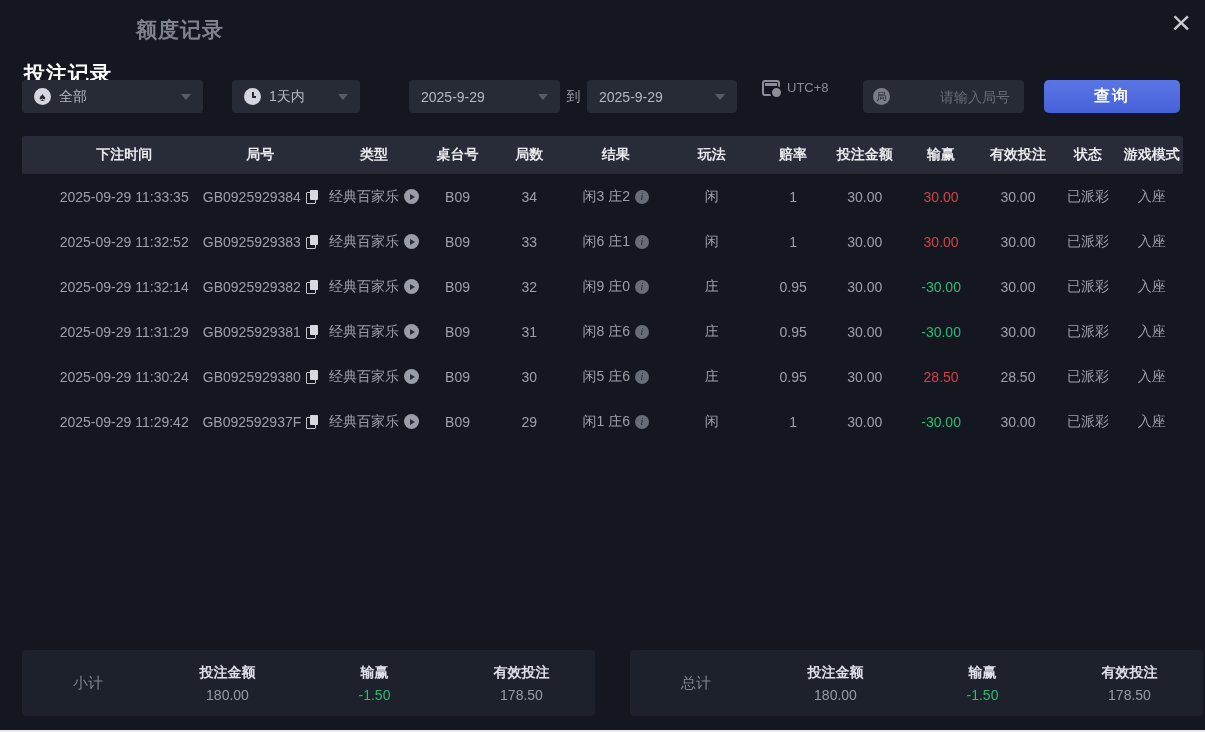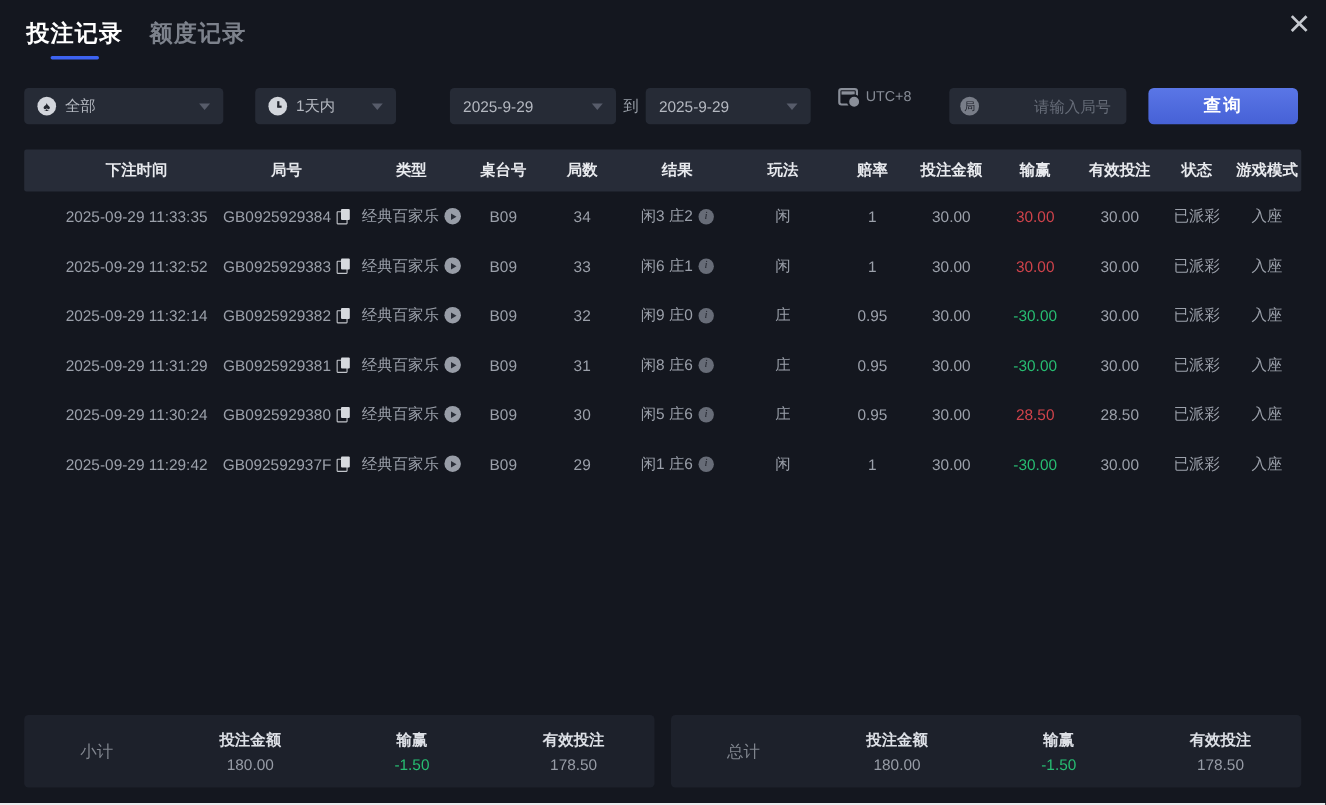--- a/index.html
+++ b/index.html
@@ -10,21 +10,21 @@
   *{margin:0;padding:0;box-sizing:border-box;}
   html,body{width:1205px;height:732px;overflow:hidden;}
   body{
     background:var(--bg);
     font-family:"Liberation Sans","DejaVu Sans",sans-serif;
     position:relative;
   }
   
   .tabs{position:absolute;top:16px;left:24px;display:flex;gap:24px;}
   .tab{font-size:21px;font-weight:700;color:var(--txt-muted);cursor:pointer;letter-spacing:1px;text-align:center;}
-  .tab.active{color:#ffffff;}
+  .tab.active{color:#ffffff;margin-top:44px;}
   .tab .underline{height:3px;width:44px;background:#3d63f0;border-radius:2px;margin:7px auto 0;}
   .close-x{position:absolute;top:2px;right:14px;font-size:34px;color:#c6c9cf;line-height:40px;cursor:pointer;font-weight:300;}
   
   .filters{position:absolute;top:80px;left:0;right:0;height:33px;}
   .fbox{position:absolute;top:0;height:33px;background:var(--panel);border-radius:4px;display:flex;align-items:center;font-size:14px;color:#b4b8c0;}
   .f-game{left:22px;width:181px;padding:0 12px;gap:8px;}
   .f-time{left:232px;width:128px;padding:0 12px;gap:8px;}
   .f-date1{left:409px;width:151px;padding:0 12px;gap:8px;}
   .f-date2{left:587px;width:150px;padding:0 12px;gap:8px;}
   .to-label{position:absolute;left:560px;top:0;width:27px;height:33px;display:flex;align-items:center;justify-content:center;font-size:14px;color:#9aa0a9;}
@@ -54,21 +54,21 @@
   .win-red{color:var(--red);}
   .win-green{color:var(--green);}
   .copy-ic{position:relative;width:12px;height:14px;display:inline-block;cursor:pointer;flex:0 0 auto;}
   .copy-ic::before{content:'';position:absolute;left:0;bottom:0;width:8px;height:10px;border:1.5px solid #c3c6cc;border-radius:1px;}
   .copy-ic::after{content:'';position:absolute;right:0;top:0;width:8px;height:10px;background:#d6d9de;border-radius:1px;}
   .video-ic{width:15px;height:15px;border-radius:50%;background:#989da7;display:inline-flex;align-items:center;justify-content:center;cursor:pointer;flex:0 0 auto;}
   .video-ic::after{content:'';width:0;height:0;border-left:5px solid #2a2e38;border-top:3.5px solid transparent;border-bottom:3.5px solid transparent;margin-left:2px;}
   .info-ic{width:14px;height:14px;border-radius:50%;background:#676c77;color:#23262e;display:inline-flex;align-items:center;justify-content:center;font-size:10px;font-style:italic;font-family:"Liberation Serif",serif;cursor:pointer;flex:0 0 auto;}
   
   .sumbox{position:absolute;top:650px;width:573px;height:66px;background:var(--sum-bg);border-radius:4px;display:flex;align-items:center;}
-  .sum-sub{left:22px;justify-content:center;} .sum-tot{left:610px;justify-content:center;}
+  .sum-sub{left:22px;justify-content:center;} .sum-tot{left:630px;justify-content:center;}
   .sum-label{flex:0 0 132px;text-align:center;font-size:15px;color:#81868f;}
   .stat{flex:1;text-align:center;}
   .stat .s-label{font-size:14px;font-weight:700;color:#dde0e6;}
   .stat .s-value{font-size:14px;color:#979ca6;margin-top:5px;}
   .stat .s-value.neg{color:var(--green);}
   .bottom-strip{position:absolute;left:0;right:0;bottom:0;height:2px;background:#e9ebee;}
 </style>
 </head>
 <body>
 

